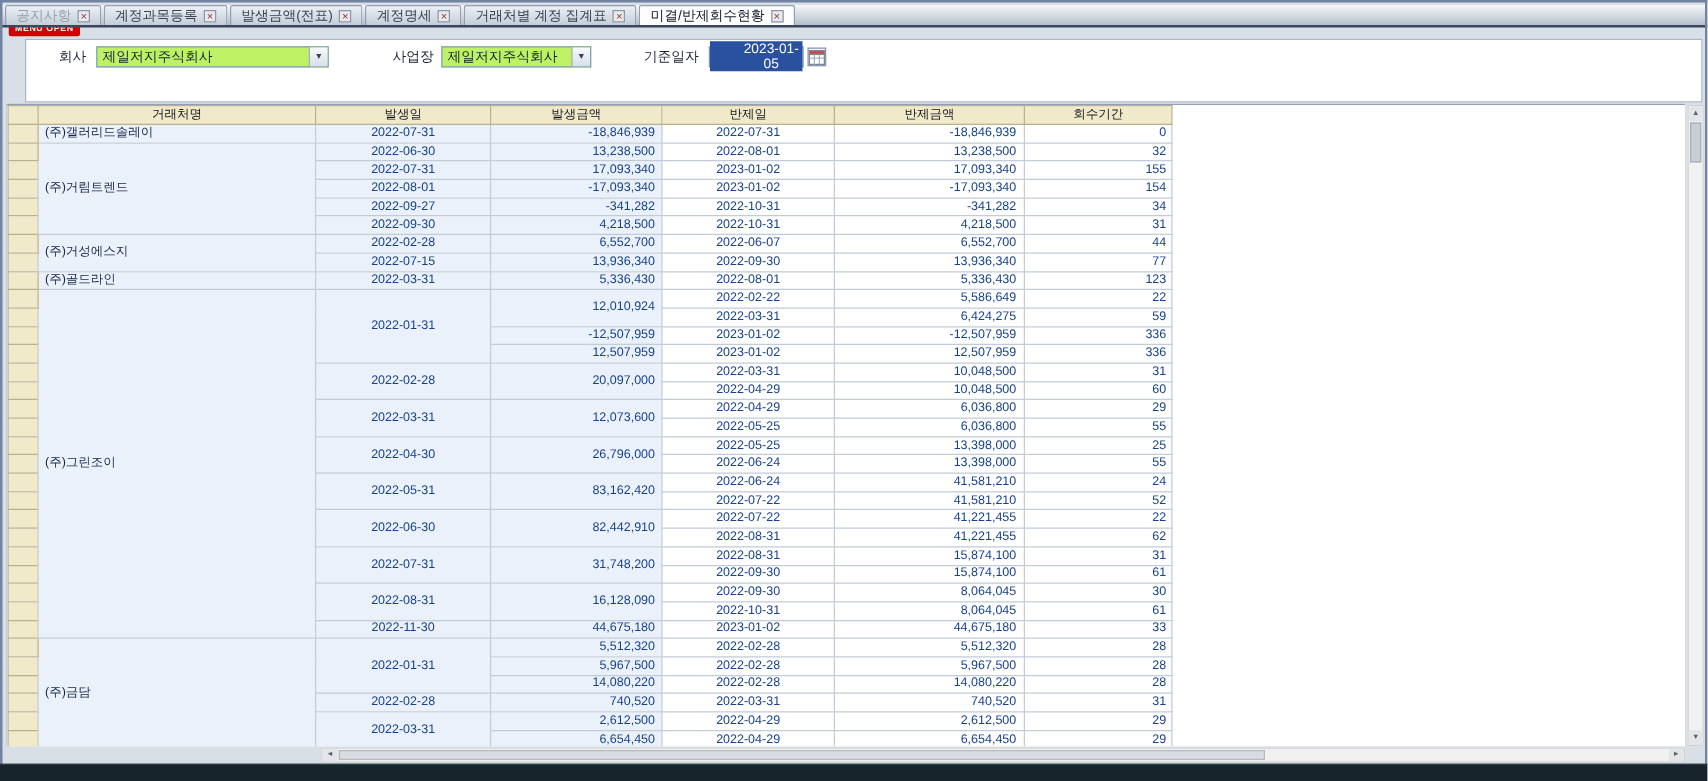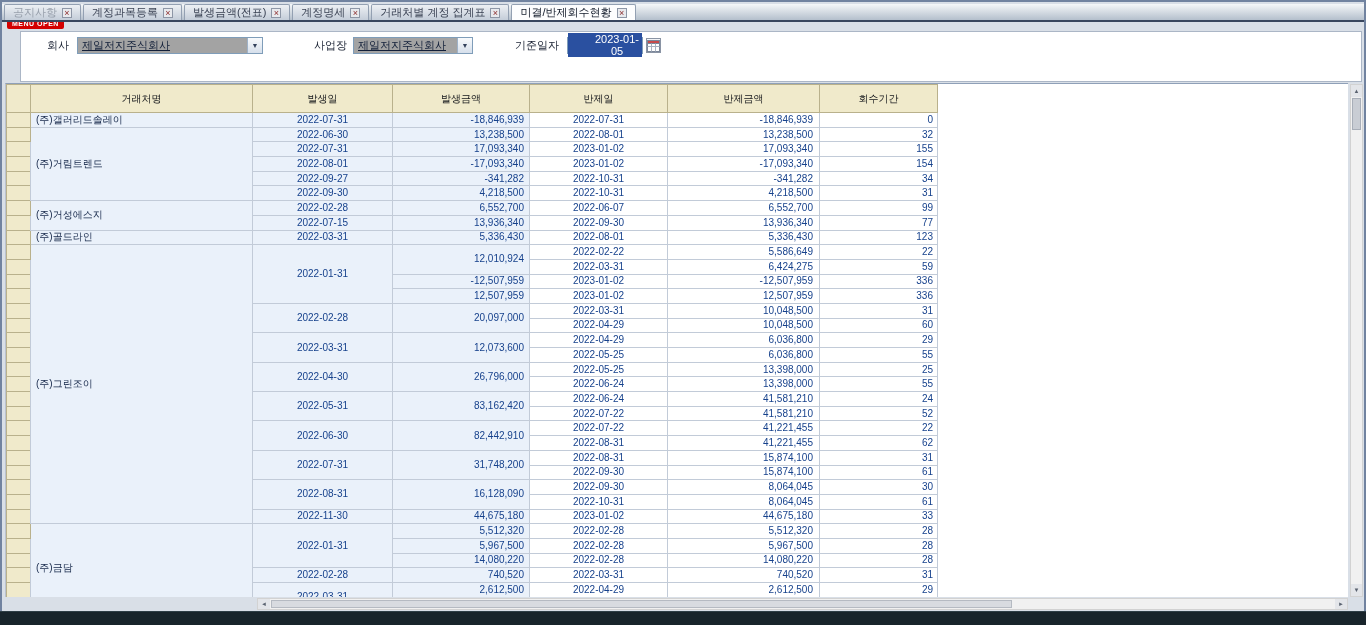--- a/index.html
+++ b/index.html
@@ -23,41 +23,41 @@
   .menu-open{position:absolute;left:7px;top:-1px;background:#D40000;color:#fff;font-size:7px;
     font-weight:bold;padding:1px 5px 2px;border-radius:2px;letter-spacing:.5px;}
 
   
   .form-panel{position:absolute;top:31px;left:20px;right:4px;height:51px;background:#fff;border:1px solid #ABB6C6;}
   .frow{position:absolute;left:0;right:0;height:18px;display:flex;align-items:center;}
   .frow1{top:4px;}.frow2{top:27px;}
   .flabel{font-size:11px;color:#1A2233;text-align:right;flex:0 0 auto;}
   .lw48{width:48px;}.lw84{width:84px;}.lw86{width:86px;}.lw82{width:82px;}
   .g8{margin-left:8px;}.g6{margin-left:6px;}.g2{margin-left:2px;}
-  .combo{position:relative;height:17px;border:1px solid #7F9DB9;background:#a3a3a3;display:flex;
-    align-items:flex-start;font-size:11px;color:#13203A;padding:0 16px 0 4px;flex:0 0 auto;text-decoration:underline;}
+  .combo{position:relative;height:17px;border:1px solid #7F9DB9;background:#bef264;display:flex;
+    align-items:flex-start;font-size:11px;color:#13203A;padding:0 16px 0 4px;flex:0 0 auto;}
   .combo .arrow{position:absolute;right:0;top:0;bottom:0;width:15px;
     background:linear-gradient(#F8FAFC,#D6DFEB);border-left:1px solid #9FB2C8;font-size:7px;
     color:#33425C;display:flex;align-items:center;justify-content:center;}
   .cw186{width:186px;}.cw120{width:120px;}
   .tfield{height:17px;border:1px solid #7F9DB9;font-size:11px;display:flex;align-items:center;flex:0 0 auto;}
   .f-date{width:76px;background:#2A50A0;}
   .f-date span{width:100%;text-align:center;color:#fff;background:#2A50A0;font-size:11px;padding-left:24px;}
   .f-code{width:70px;background:#fff;color:#16418C;padding-left:4px;}
   .f-acct{width:116px;background:#FBE7DB;color:#20242C;padding-left:6px;}
   .f-period{width:108px;background:#FAF7E2;color:#16418C;justify-content:center;}
   .calbtn{width:15px;height:15px;margin-left:3px;border:1px solid #8A94A4;background:#F2F4F7;
     display:flex;align-items:center;justify-content:center;flex:0 0 auto;}
 
   
   .grid-area{position:absolute;top:83px;left:5px;right:18px;bottom:28px;background:#fff;overflow:hidden;
     border-top:1px solid #8FA0B8;border-left:1px solid #B9C2D0;}
   table{border-collapse:collapse;table-layout:fixed;width:931px;}
   th,td{border:1px solid #C2CBD8;font-size:10px;padding:0 3px;overflow:hidden;white-space:nowrap;line-height:1;}
-  thead tr{height:28px;}
+  thead tr{height:15px;}
   tbody tr{height:14.7px;}
   th{background:#F0EACB;border-color:#B9B18C;font-weight:normal;color:#14161A;text-align:center;}
   td.sel{background:#F0EACB;border-color:#B9B18C;}
   td.name{background:#EAF1FA;color:#16284A;text-align:left;padding-left:5px;}
   td.odate{background:#EAF1FA;color:#16418C;text-align:center;}
   td.oamt{background:#EAF1FA;color:#16418C;text-align:right;padding-right:5px;}
   td.sdate{background:#fff;color:#16418C;text-align:center;}
   td.samt{background:#fff;color:#16418C;text-align:right;padding-right:6px;}
   td.days{background:#fff;color:#16418C;text-align:right;padding-right:4px;}
 
@@ -211,21 +211,21 @@
           <td class="samt">4,218,500</td>
           <td class="days">31</td>
         </tr>
         <tr>
           <td class="sel"></td>
           <td class="name" rowspan="2">(주)거성에스지</td>
           <td class="odate" rowspan="1">2022-02-28</td>
           <td class="oamt" rowspan="1">6,552,700</td>
           <td class="sdate">2022-06-07</td>
           <td class="samt">6,552,700</td>
-          <td class="days">99</td>
+          <td class="days">44</td>
         </tr>
         <tr>
           <td class="sel"></td>
           <td class="odate" rowspan="1">2022-07-15</td>
           <td class="oamt" rowspan="1">13,936,340</td>
           <td class="sdate">2022-09-30</td>
           <td class="samt">13,936,340</td>
           <td class="days">77</td>
         </tr>
         <tr>

